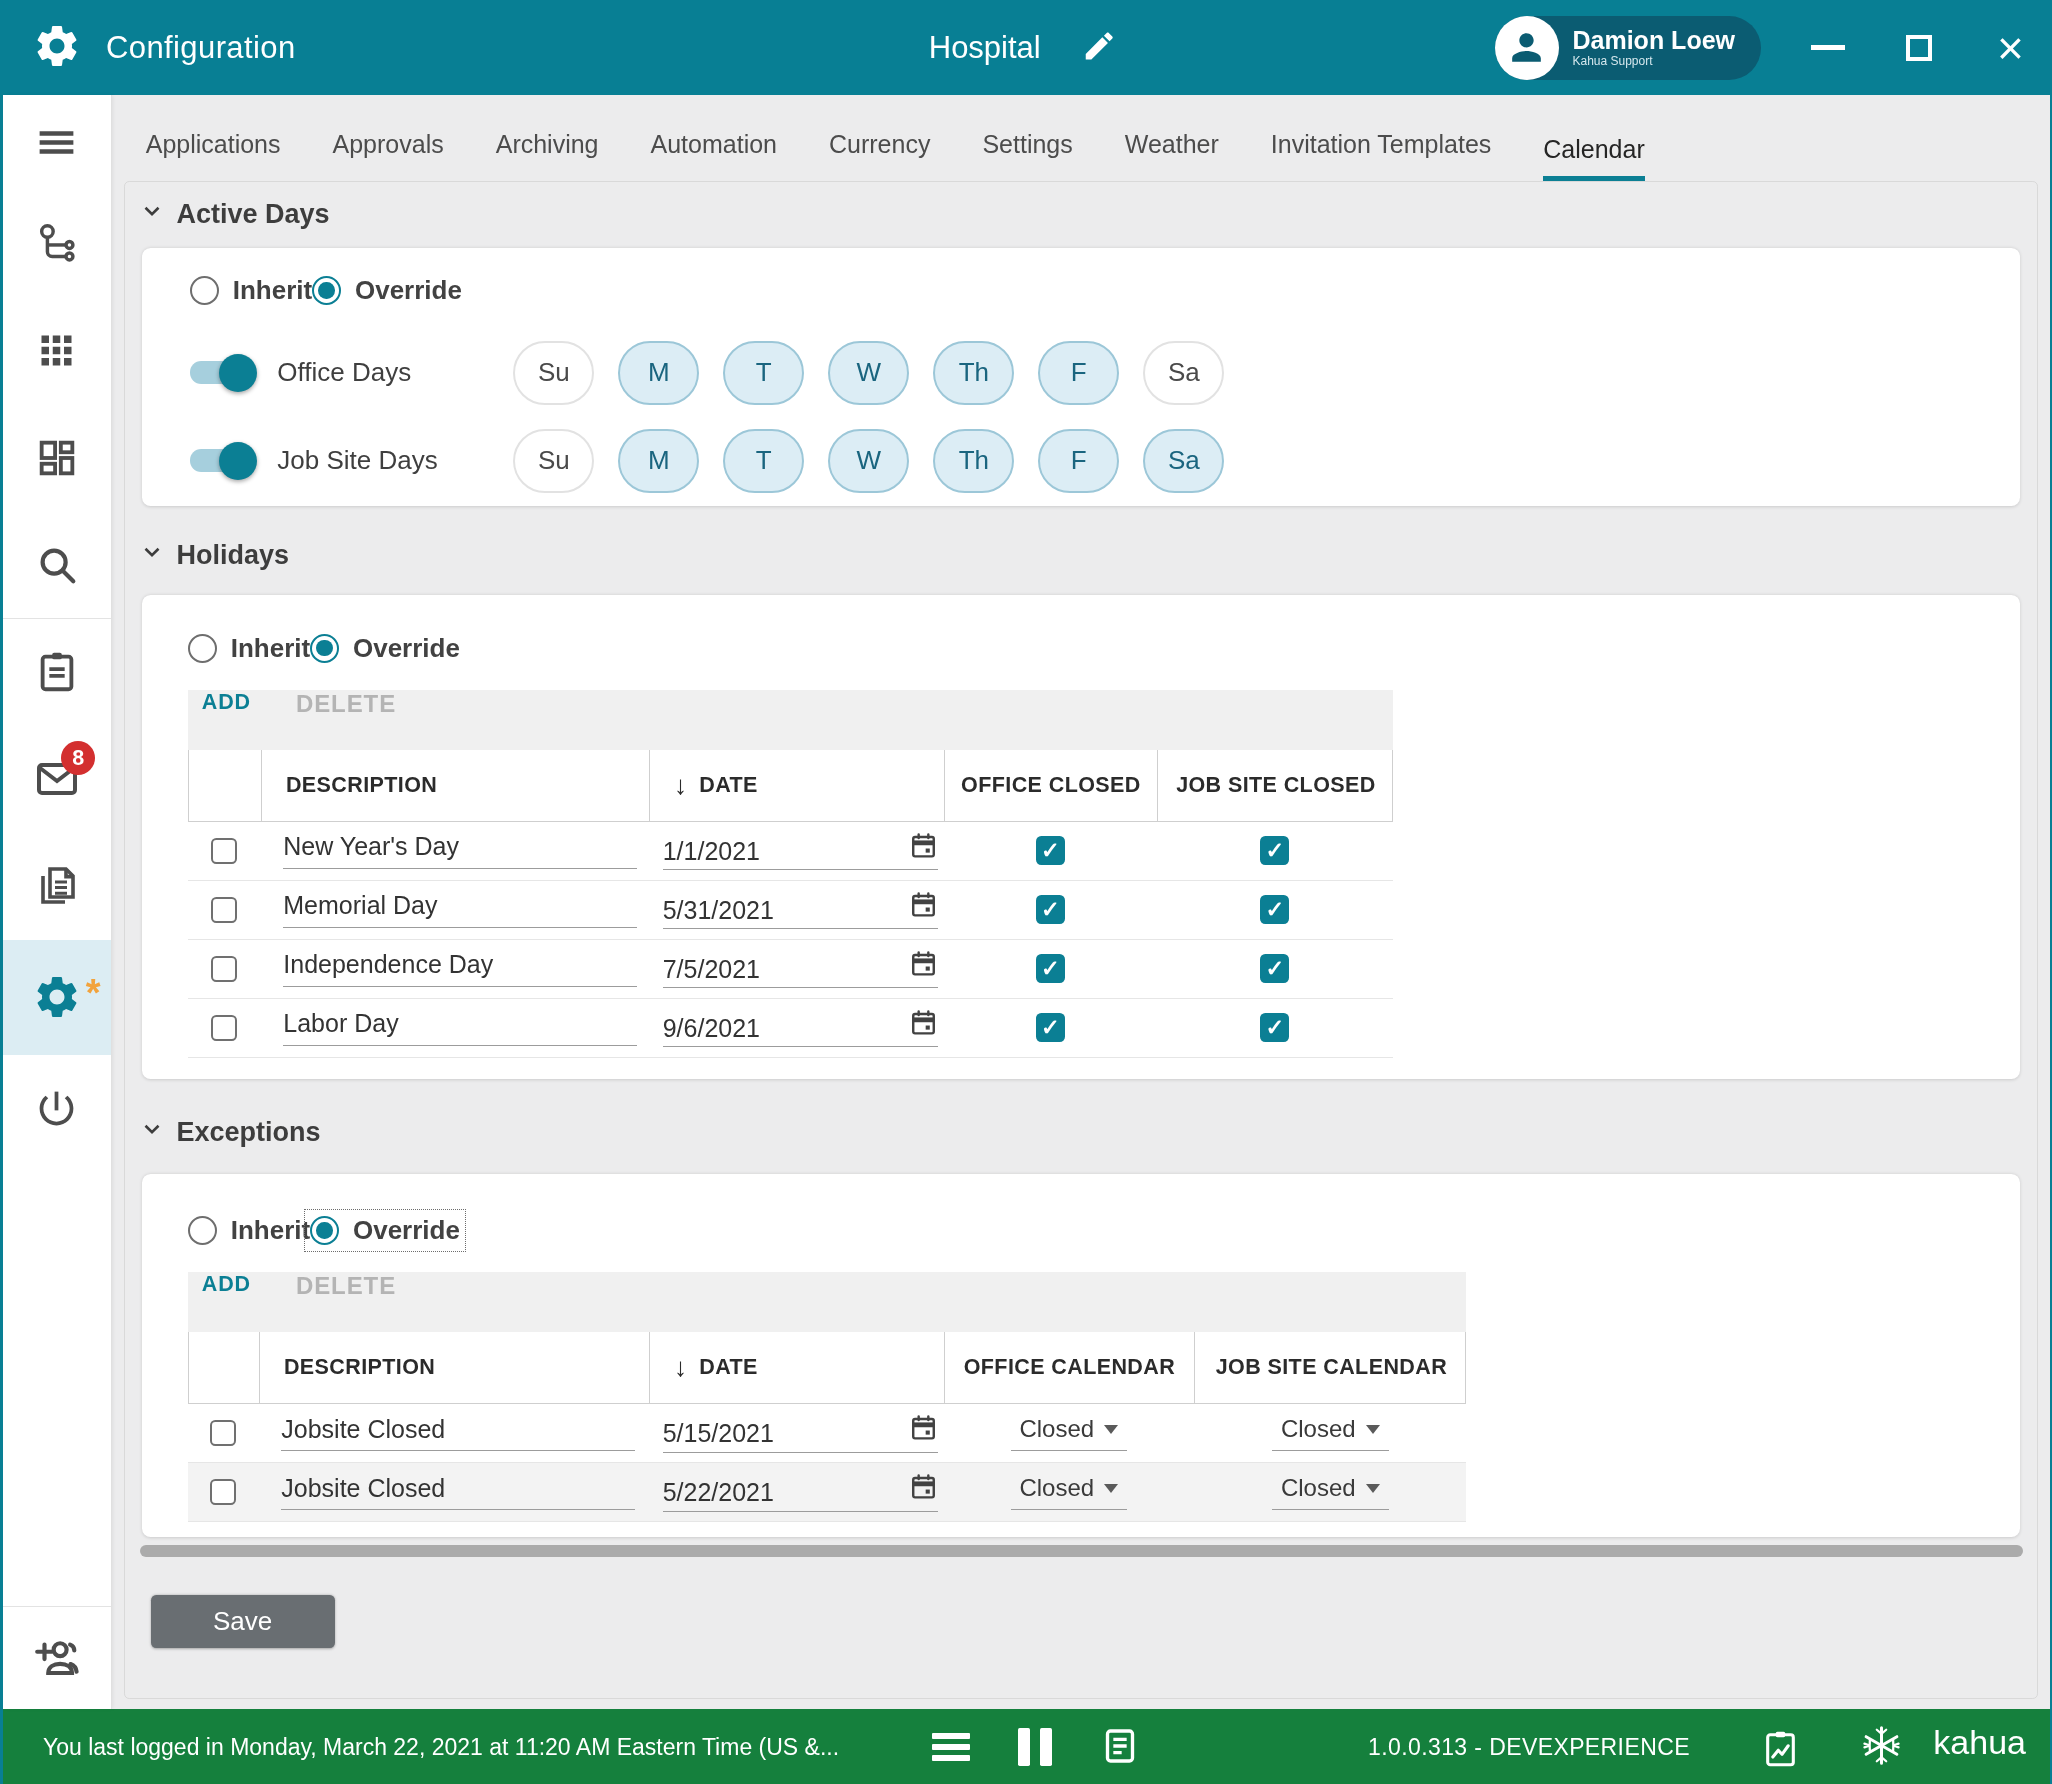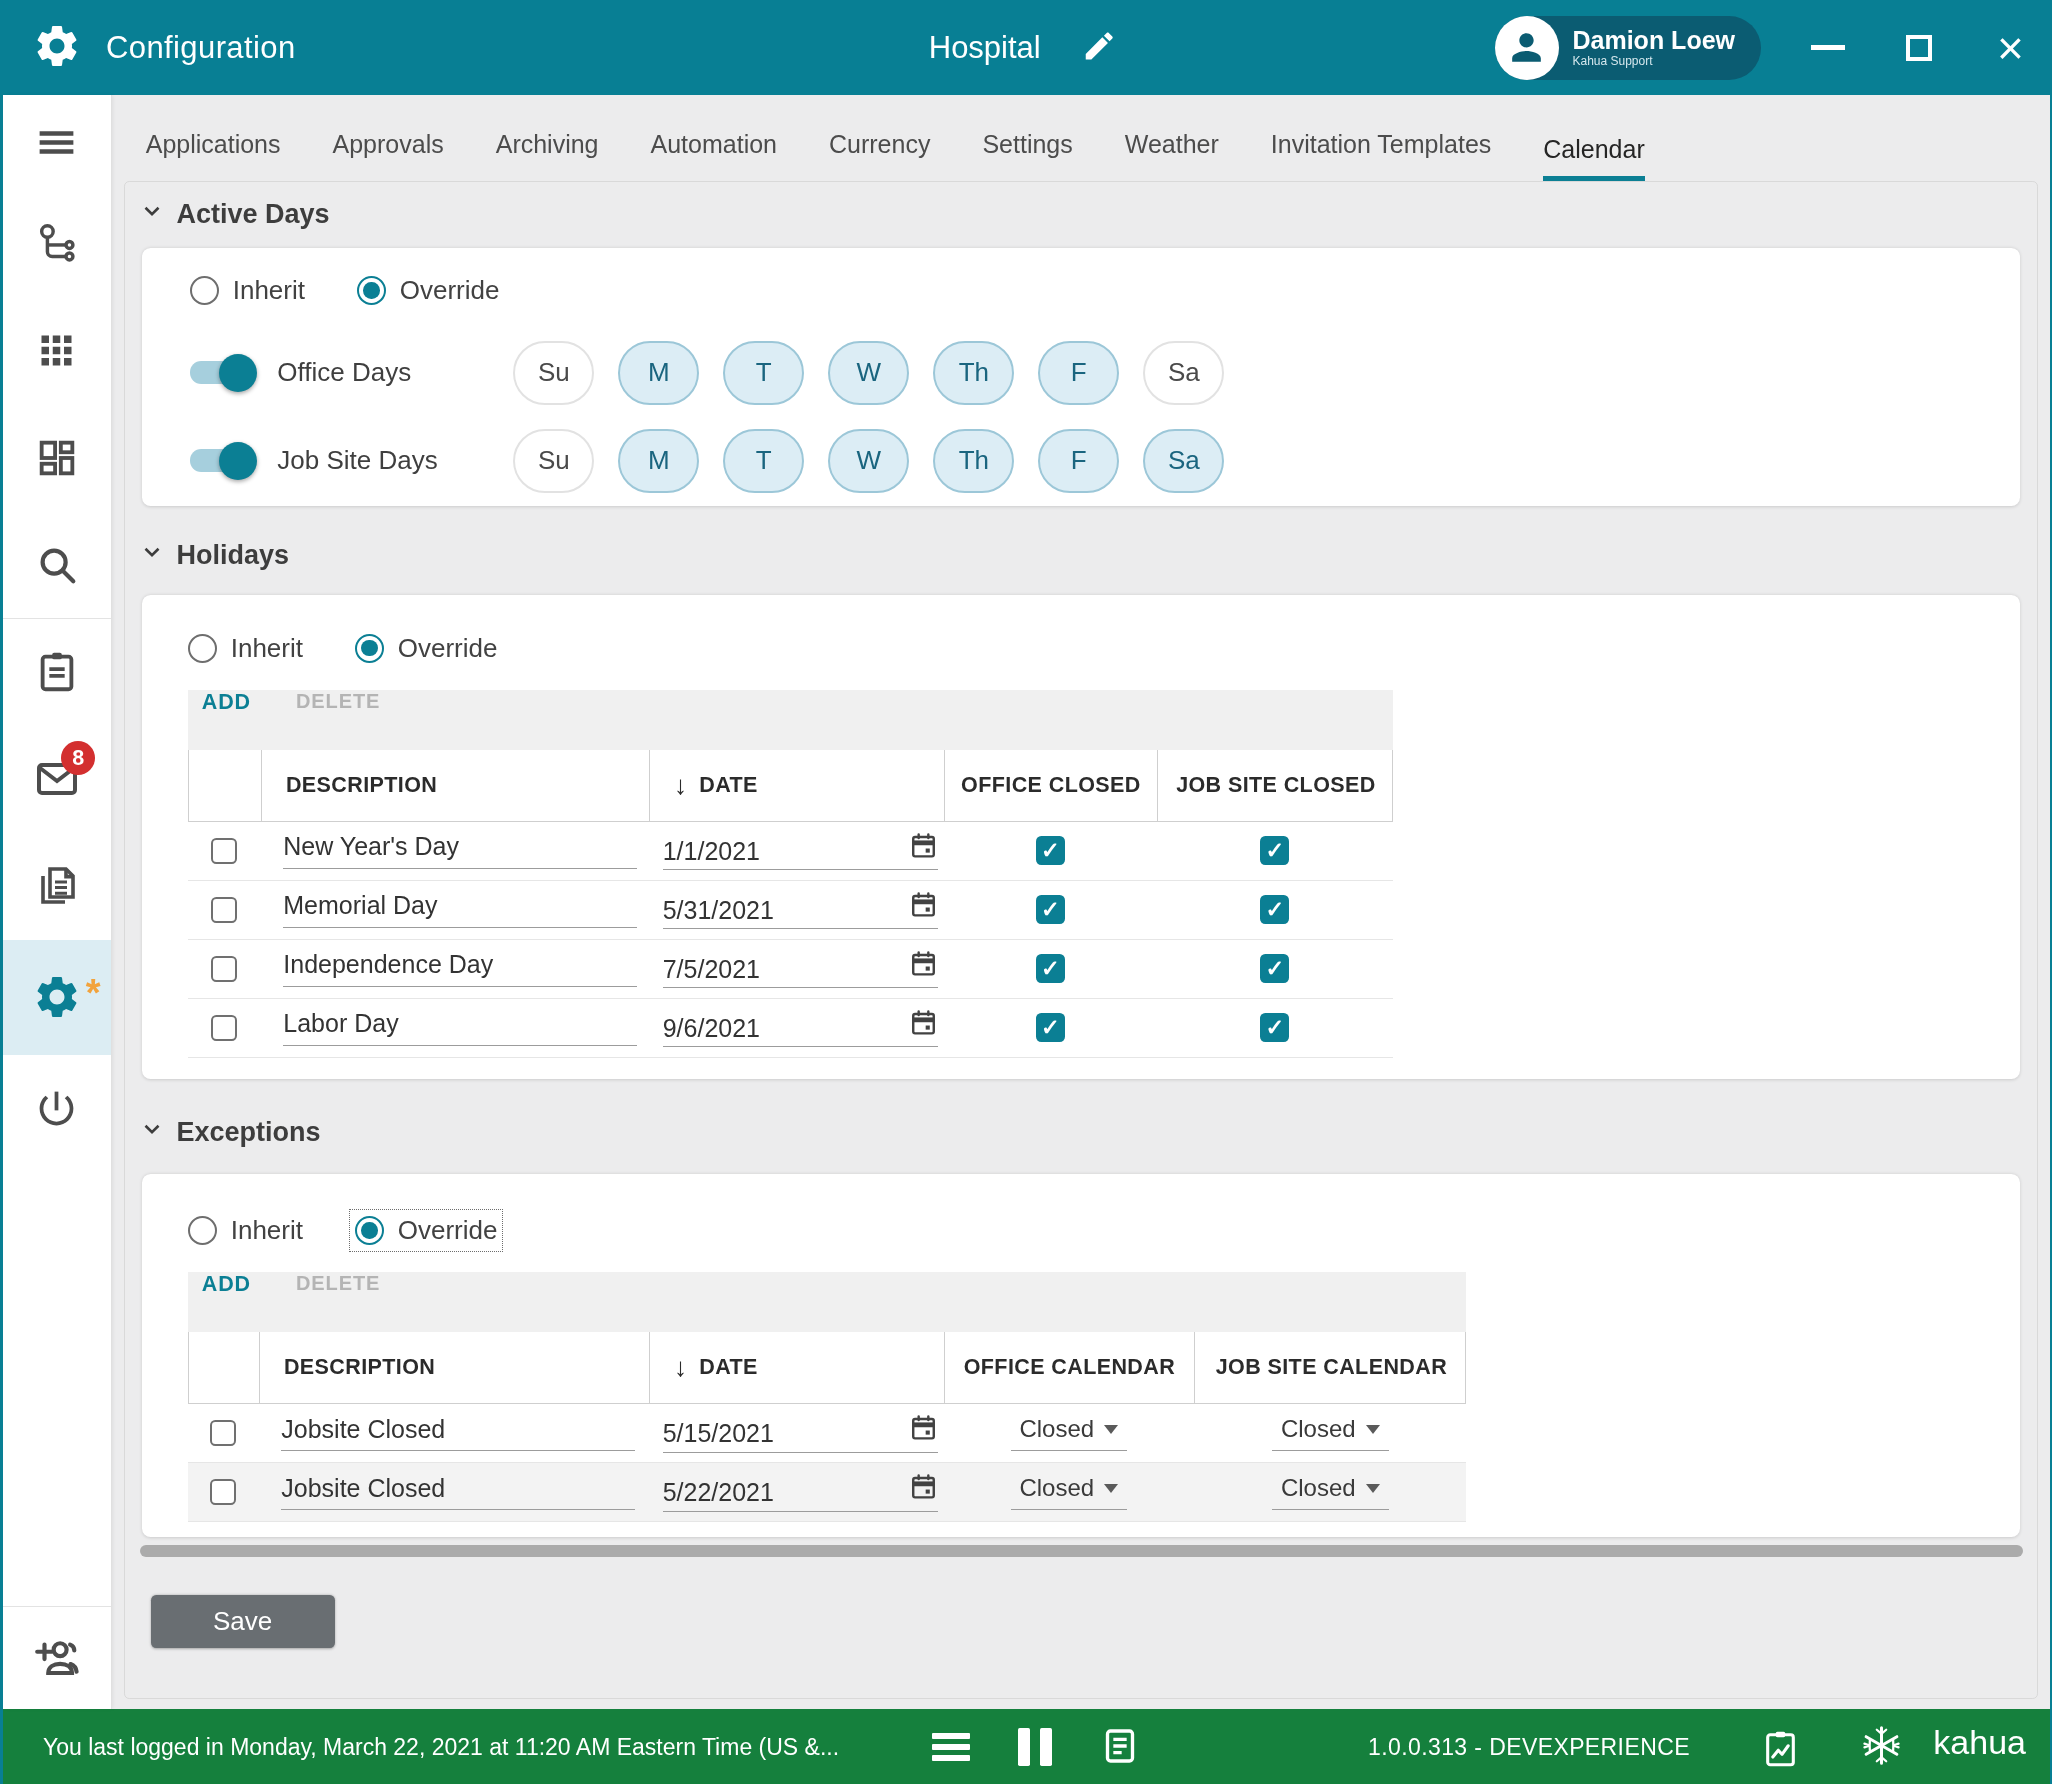--- a/index.html
+++ b/index.html
@@ -46,21 +46,21 @@
 
   .sec-head { display:flex; align-items:center; gap:12px; font-size:27px; font-weight:700; color:#3d3d3d; height:38px; }
   .card { background:#fff; border-radius:8.6px; box-shadow:0 0.9px 3.4px rgba(0,0,0,.14); margin:0 3.4px; }
   .card1 { margin-top:13.8px; padding:24px 48px 24px 48px; height:258px; }
   .card2 { padding:34px 48px 24px 46px; height:484px; }
   .card3 { padding:38px 48px 17px 46px; height:363px; }
   .sec-head.h2 { margin-top:31px; margin-bottom:20.6px; }
   .sec-head.h3 { margin-top:34px; margin-bottom:22.4px; }
 
   
-  .radio-row { display:flex; align-items:center; gap:52px; height:38px; }
+  .radio-row { display:flex; align-items:center; height:38px;font-weight:bold; }
   .rgroup { display:flex; align-items:center; gap:13.8px; }
   .rgroup.focused { outline:1.7px dotted #6d6d6d; outline-offset:5.2px; }
   .radio { width:29px; height:29px; border-radius:50%; border:2.6px solid #6e6e6e; position:relative; background:#fff; flex:none; }
   .radio.sel { border-color:#0b7f94; }
   .radio.sel::after { content:""; position:absolute; inset:4.3px; border-radius:50%; background:#0b7f94; }
   .rlabel { font-size:26px; color:#424242; }
 
   
   .day-row { display:flex; align-items:center; height:64px; }
   .day-row.first { margin-top:31px; } .day-row.second { margin-top:24px; }
@@ -68,21 +68,21 @@
   .toggle .track { position:absolute; left:0; top:7.7px; width:64px; height:22.4px; border-radius:11.2px; background:#a6cfdd; }
   .toggle .knob { position:absolute; right:-1.7px; top:0; width:38px; height:38px; border-radius:50%; background:#0b7f94; box-shadow:0 1.7px 4.3px rgba(0,0,0,.35); }
   .toggle-label { font-size:26px; color:#3f3f3f; margin-left:22.4px; width:236px; flex:none; }
   .pills { display:flex; gap:24px; }
   .pill { min-width:81px; height:64px; border-radius:32px; border:2.6px solid #e2e2e2; background:#fff; color:#4a4a4a; font-size:26px; display:flex; align-items:center; justify-content:center; }
   .pill.selected { background:#dcedf5; border-color:#9cc7d8; color:#1a657f; }
 
   
   .gridbar { height:60px; background:#f0f0f0; display:flex; align-items:flex-start; padding-left:13.8px; gap:45px; margin-top:22.4px; }
   .gb-add { color:#0b7f94; font-size:21.5px; font-weight:700; letter-spacing:0.9px; }
-  .gb-del { color:#b4b4b4; font-size:20px; font-weight:700; letter-spacing:0.9px; }
+  .gb-del { color:#b4b4b4; font-size:24px; font-weight:700; letter-spacing:0.9px; }
   .w-hol { width:1205px; } .w-exc { width:1278px; }
 
   
   .grid { font-size:25px; color:#333; }
   .ghead { display:grid; height:72px; background:#fff; border-left:0.9px solid #cfcfcf; border-right:0.9px solid #cfcfcf; border-bottom:1.7px solid #cfcfcf; }
   .ghead .th { display:flex; align-items:center; font-size:21.5px; font-weight:700; color:#2b2b2b; letter-spacing:0.4px; border-right:0.9px solid #cfcfcf; padding-left:24px; }
   .ghead .th:last-child { border-right:none; }
   .ghead .th.center { justify-content:center; padding-left:0; }
   .ghead .th.first { padding-left:0; }
   .g-hol { grid-template-columns:73px 388px 295px 213px 236px; }

